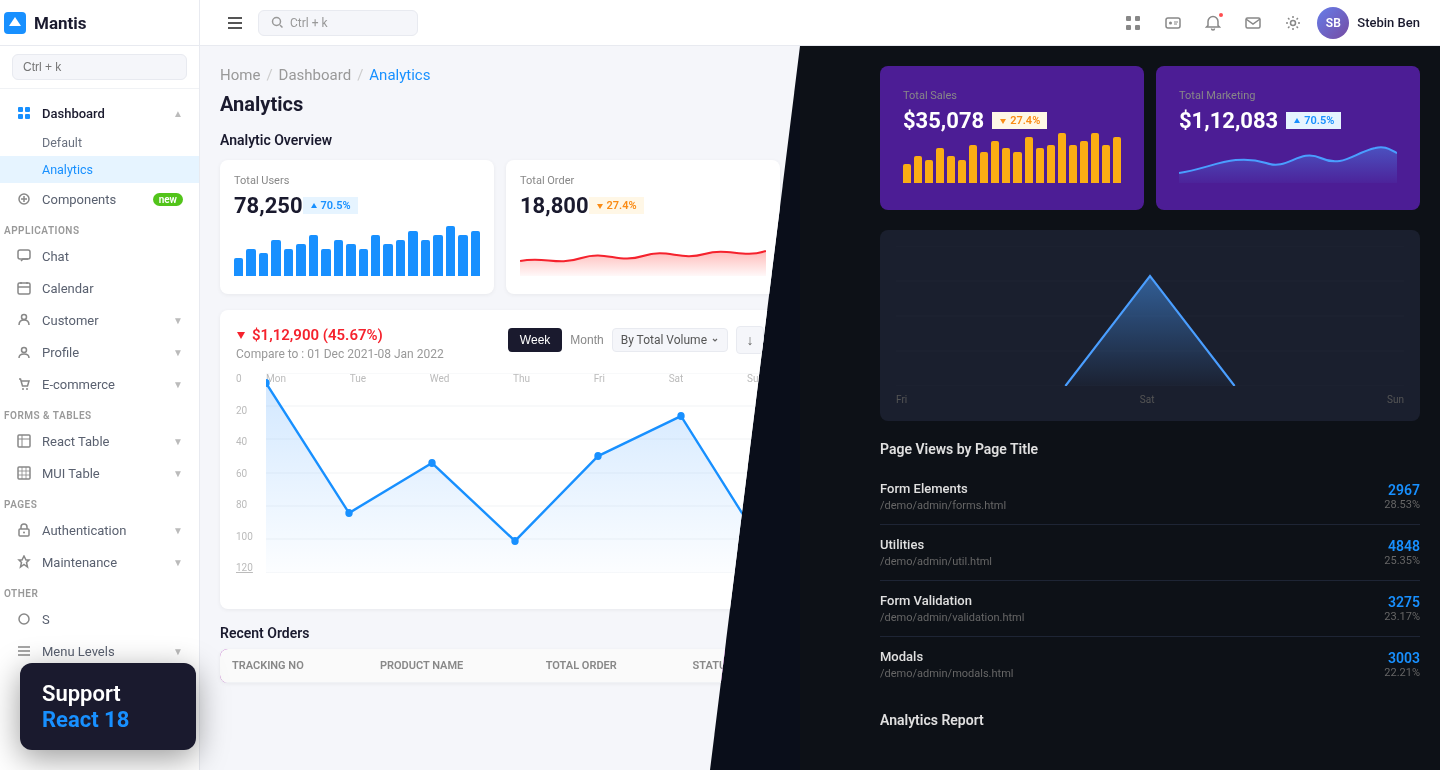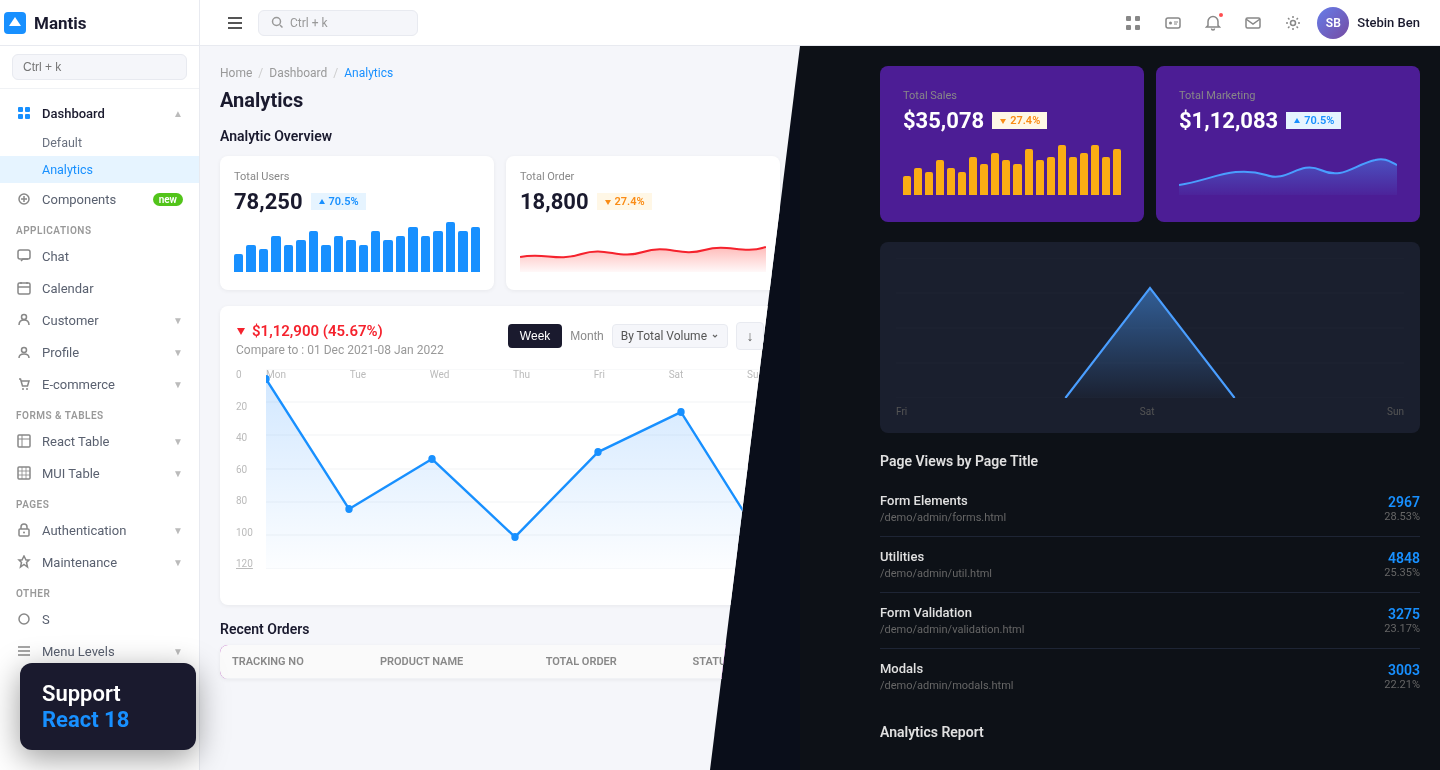--- a/index.html
+++ b/index.html
@@ -7,21 +7,21 @@
 
     
     .sidebar { width: 200px; min-width: 200px; background: #fff; height: 770px; overflow-y: auto; border-right: 1px solid #e8eaf0; display: flex; flex-direction: column; }
     .sidebar-logo { display: flex; align-items: center; gap: 8px; padding: 12px 4px; border-bottom: 1px solid #e8eaf0; height: 46px; }
     .sidebar-logo-icon { width: 22px; height: 22px; background: #1890ff; border-radius: 4px; display: flex; align-items: center; justify-content: center; }
     .sidebar-logo-icon svg { width: 14px; height: 14px; fill: white; }
     .sidebar-logo-text { font-size: 17px; font-weight: 700; color: #1a1a2e; }
     .sidebar-search { padding: 8px 12px; border-bottom: 1px solid #f0f2f5; }
     .sidebar-search input { width: 100%; background: #f5f6fa; border: 1px solid #e8eaf0; border-radius: 6px; padding: 5px 10px; font-size: 12px; color: #999; outline: none; }
     .sidebar-nav { flex: 1; overflow-y: auto; padding: 8px 0; }
-    .nav-section-label { font-size: 10px; color: #999; font-weight: 600; padding: 10px 16px 4px; text-transform: uppercase; letter-spacing: 0.5px; }
+    .nav-section-label { font-size: 10px; color: #999; font-weight: 600; padding: 10px 4px 4px; text-transform: uppercase; letter-spacing: 0.5px; }
     .nav-item { display: flex; align-items: center; gap: 10px; padding: 8px 16px; cursor: pointer; font-size: 13px; color: #5a6170; position: relative; }
     .nav-item.parent { font-weight: 500; color: #1a1a2e; }
     .nav-item .nav-icon { width: 16px; height: 16px; display: flex; align-items: center; justify-content: center; color: inherit; flex-shrink: 0; }
     .nav-item .nav-label { flex: 1; }
     .nav-item .nav-arrow { font-size: 10px; color: #bbb; }
     .nav-item .nav-badge { background: #52c41a; color: white; font-size: 10px; padding: 1px 6px; border-radius: 10px; font-weight: 600; }
     .nav-sub-item { padding: 6px 16px 6px 42px; font-size: 12.5px; color: #6b7280; cursor: pointer; }
     .nav-sub-item.active { color: #1890ff; background: #e6f4ff; }
 
     
@@ -41,32 +41,32 @@
 
     
     .content-area { flex: 1; display: flex; overflow: hidden; }
 
     
     .left-panel { width: 600px; min-width: 600px; background: #f5f6fa; overflow-y: auto; padding: 20px; clip-path: polygon(0 0, 100% 0, 85% 100%, 0 100%); }
     
     .right-panel { flex: 1; background: #0d1117; overflow-y: auto; padding: 20px 20px 20px 80px; }
 
     
-    .breadcrumb { display: flex; align-items: center; gap: 6px; font-size: 12px; color: #999; margin-bottom: 8px; }
+    .breadcrumb { display: flex; align-items: center; gap: 6px; font-size: 15px; color: #999; margin-bottom: 8px; }
     .breadcrumb a { color: #999; text-decoration: none; }
     .breadcrumb .sep { color: #ccc; }
     .breadcrumb .current { color: #1890ff; }
     .page-title { font-size: 20px; font-weight: 700; color: #1a1a2e; margin-bottom: 16px; }
     .section-title { font-size: 14px; font-weight: 600; color: #1a1a2e; margin-bottom: 12px; }
 
     
     .stat-cards { display: grid; grid-template-columns: 1fr 1fr; gap: 12px; margin-bottom: 16px; }
     .stat-card { background: #fff; border-radius: 8px; padding: 14px; box-shadow: 0 1px 4px rgba(0,0,0,0.06); }
     .stat-card-label { font-size: 11px; color: #888; margin-bottom: 6px; }
-    .stat-card-value-row { display: flex; align-items: center; gap: 8px; margin-bottom: 8px; }
+    .stat-card-value-row { display: flex; align-items: center; margin-bottom: 8px; }
     .stat-card-value { font-size: 22px; font-weight: 700; color: #1a1a2e; }
     .stat-badge { display: flex; align-items: center; gap: 3px; padding: 2px 7px; border-radius: 0; font-size: 11px; font-weight: 600; }
     .stat-badge.up { background: #e6f4ff; color: #1890ff; }
     .stat-badge.down { background: #fff7e6; color: #fa8c16; }
     .bar-chart { display: flex; align-items: flex-end; gap: 3px; height: 50px; }
     .area-chart-mini { width: 100%; height: 50px; }
 
     
     .income-card { background: #fff; border-radius: 8px; padding: 16px; box-shadow: 0 1px 4px rgba(0,0,0,0.06); margin-bottom: 16px; }
     .income-header { display: flex; align-items: flex-start; justify-content: space-between; margin-bottom: 12px; }
@@ -85,21 +85,21 @@
     
     .orders-title { font-size: 14px; font-weight: 600; color: #1a1a2e; margin-bottom: 8px; }
     .orders-table { width: 100%; background: #a21caf; border-radius: 8px; overflow: hidden; box-shadow: 0 1px 4px rgba(0,0,0,0.06); }
     .orders-table th { font-size: 11px; color: #888; font-weight: 600; padding: 10px 12px; background: #fafafa; border-bottom: 1px solid #f0f2f5; text-align: left; }
 
     
     .dark-stat-cards { display: grid; grid-template-columns: 1fr 1fr; gap: 12px; margin-bottom: 20px; }
     .dark-stat-card { background: #4c1d95; border-radius: 8px; padding: 23px; }
     .dark-stat-label { font-size: 11px; color: #888; margin-bottom: 6px; }
     .dark-stat-value { font-size: 22px; font-weight: 700; color: #fff; }
-    .dark-stat-value-row { display: flex; align-items: center; gap: 8px; margin-bottom: 12px; }
+    .dark-stat-value-row { display: flex; align-items: center; gap: 8px; margin-bottom: 0; }
 
     .page-views-section { margin-bottom: 20px; }
     .section-title-dark { font-size: 14px; font-weight: 600; color: #e0e0e0; margin-bottom: 12px; }
     .page-view-item { display: flex; align-items: center; justify-content: space-between; padding: 12px 0; border-bottom: 1px solid #1e2535; }
     .page-view-item:last-child { border-bottom: none; }
     .pv-left .pv-title { font-size: 13px; color: #e0e0e0; font-weight: 500; margin-bottom: 3px; }
     .pv-left .pv-url { font-size: 11px; color: #666; }
     .pv-right { text-align: right; }
     .pv-count { font-size: 14px; font-weight: 600; color: #1890ff; }
     .pv-percent { font-size: 11px; color: #666; }

